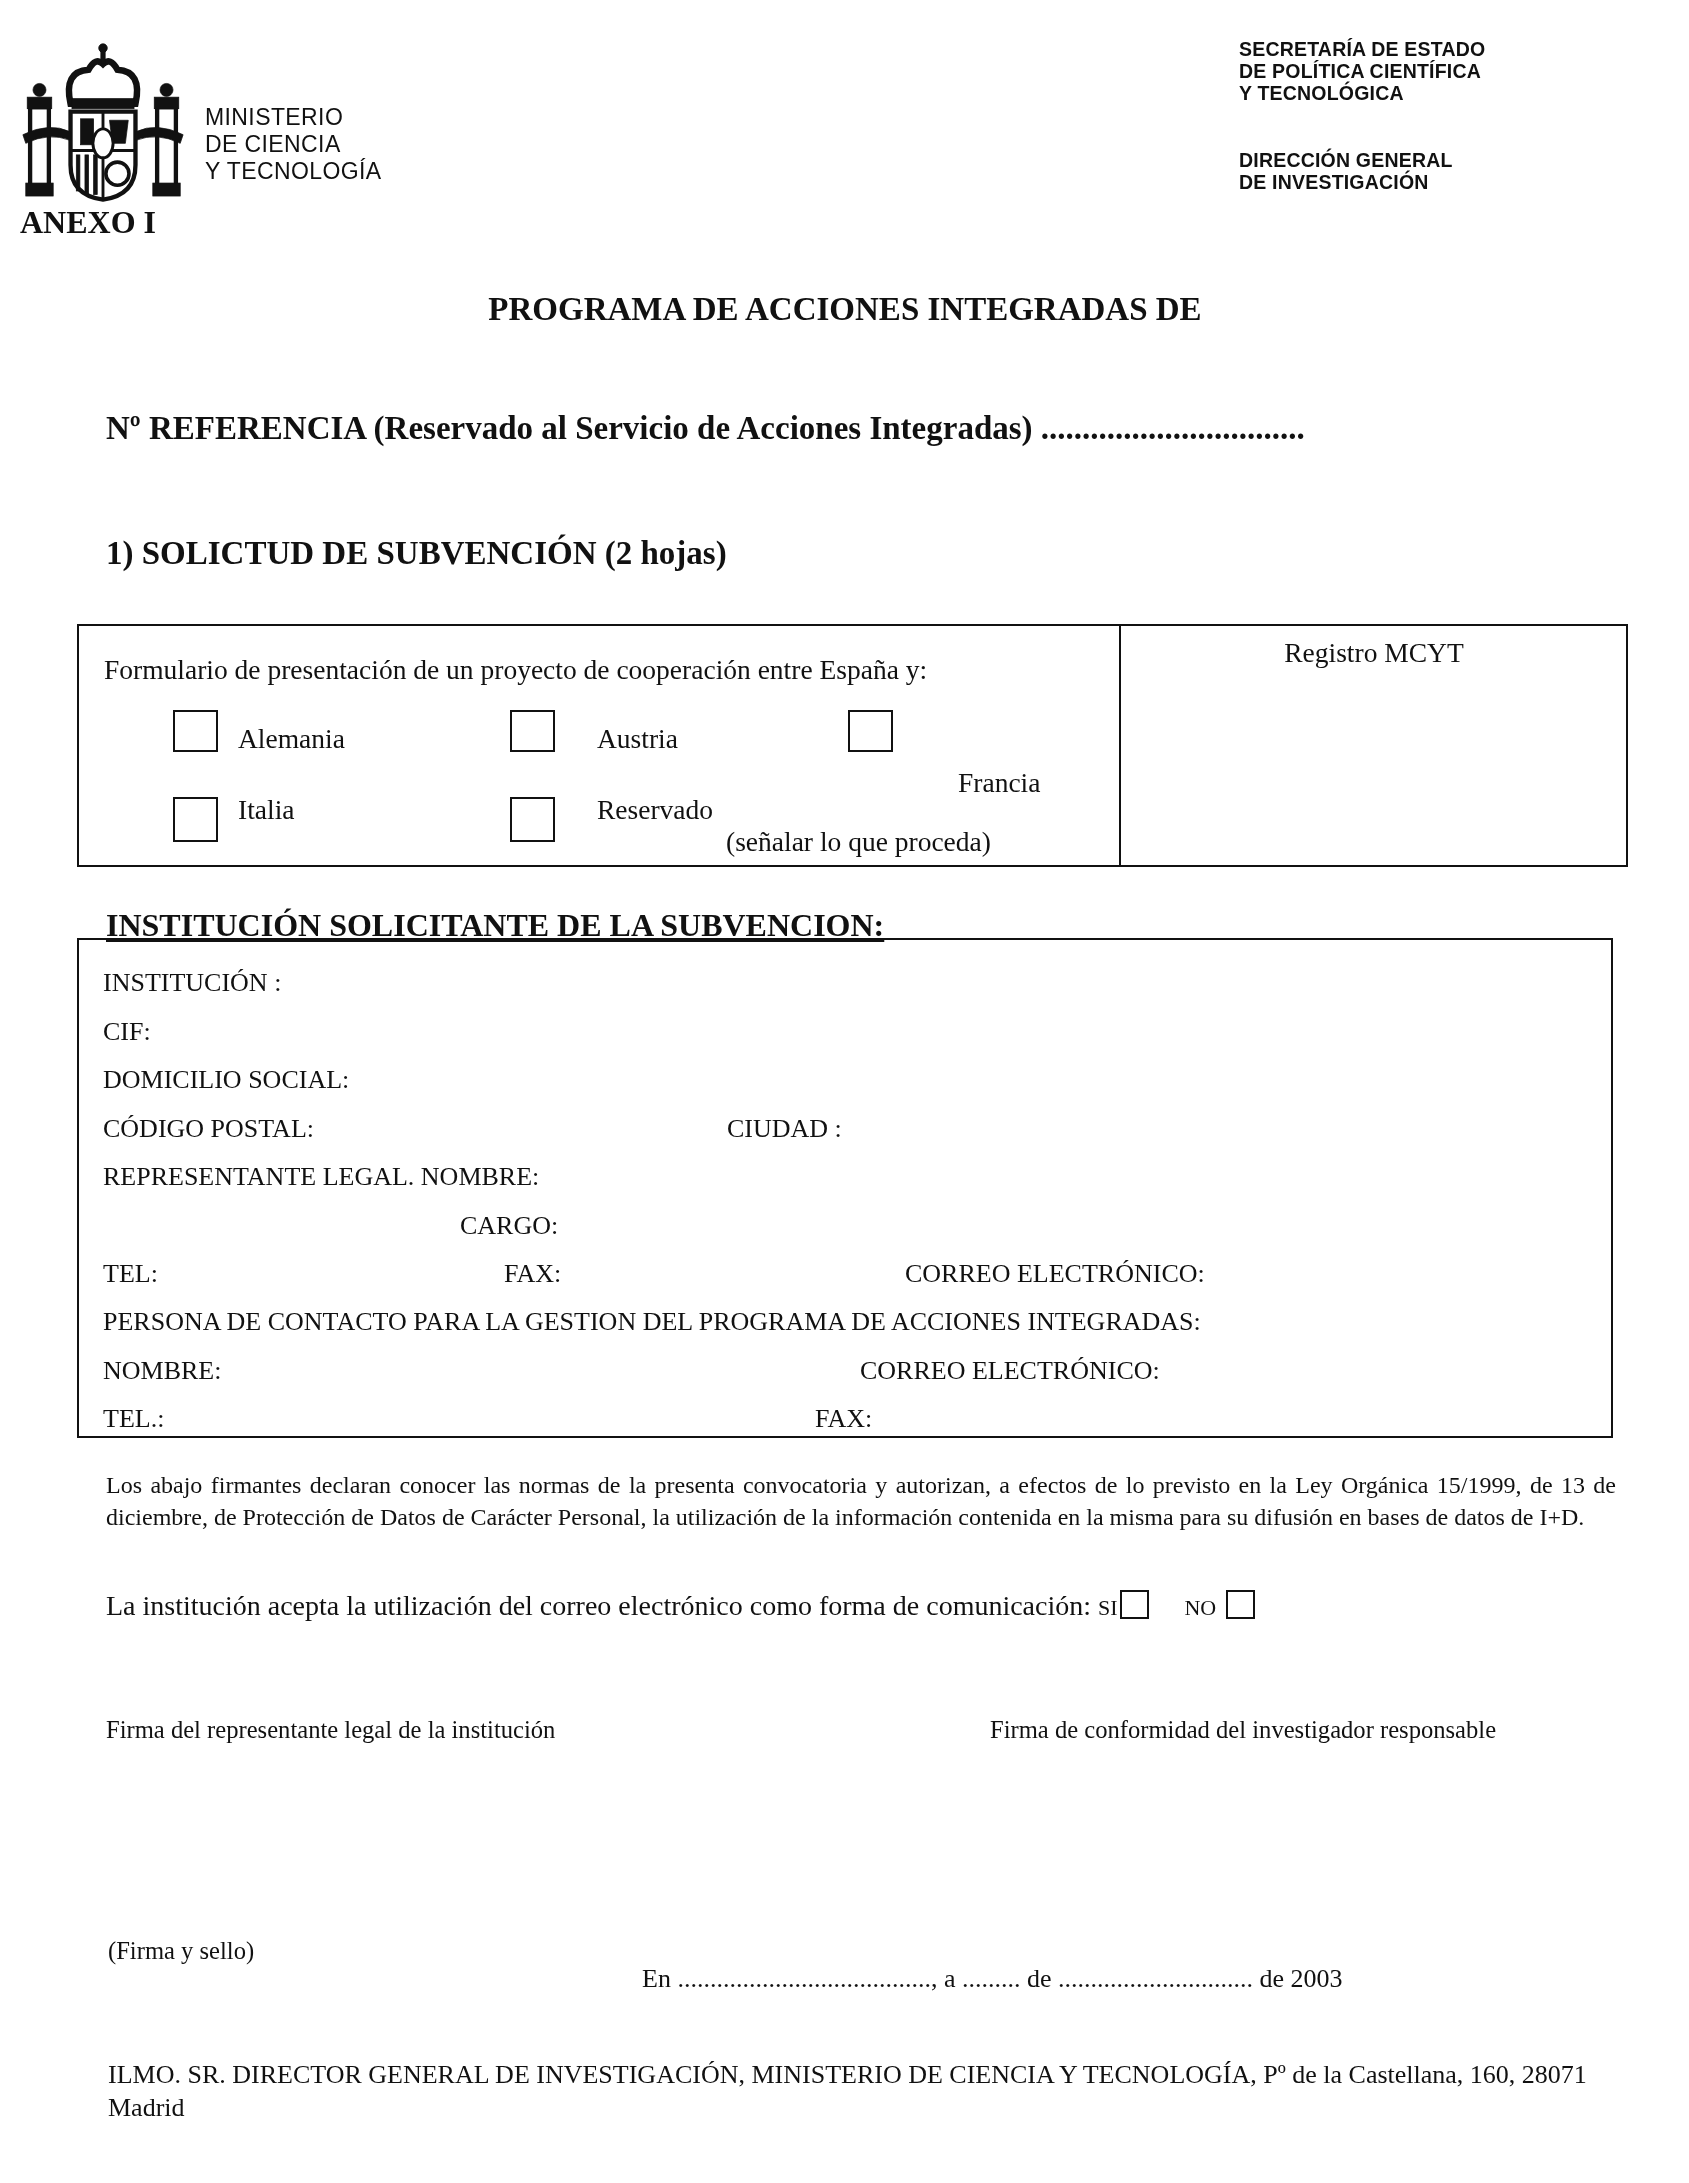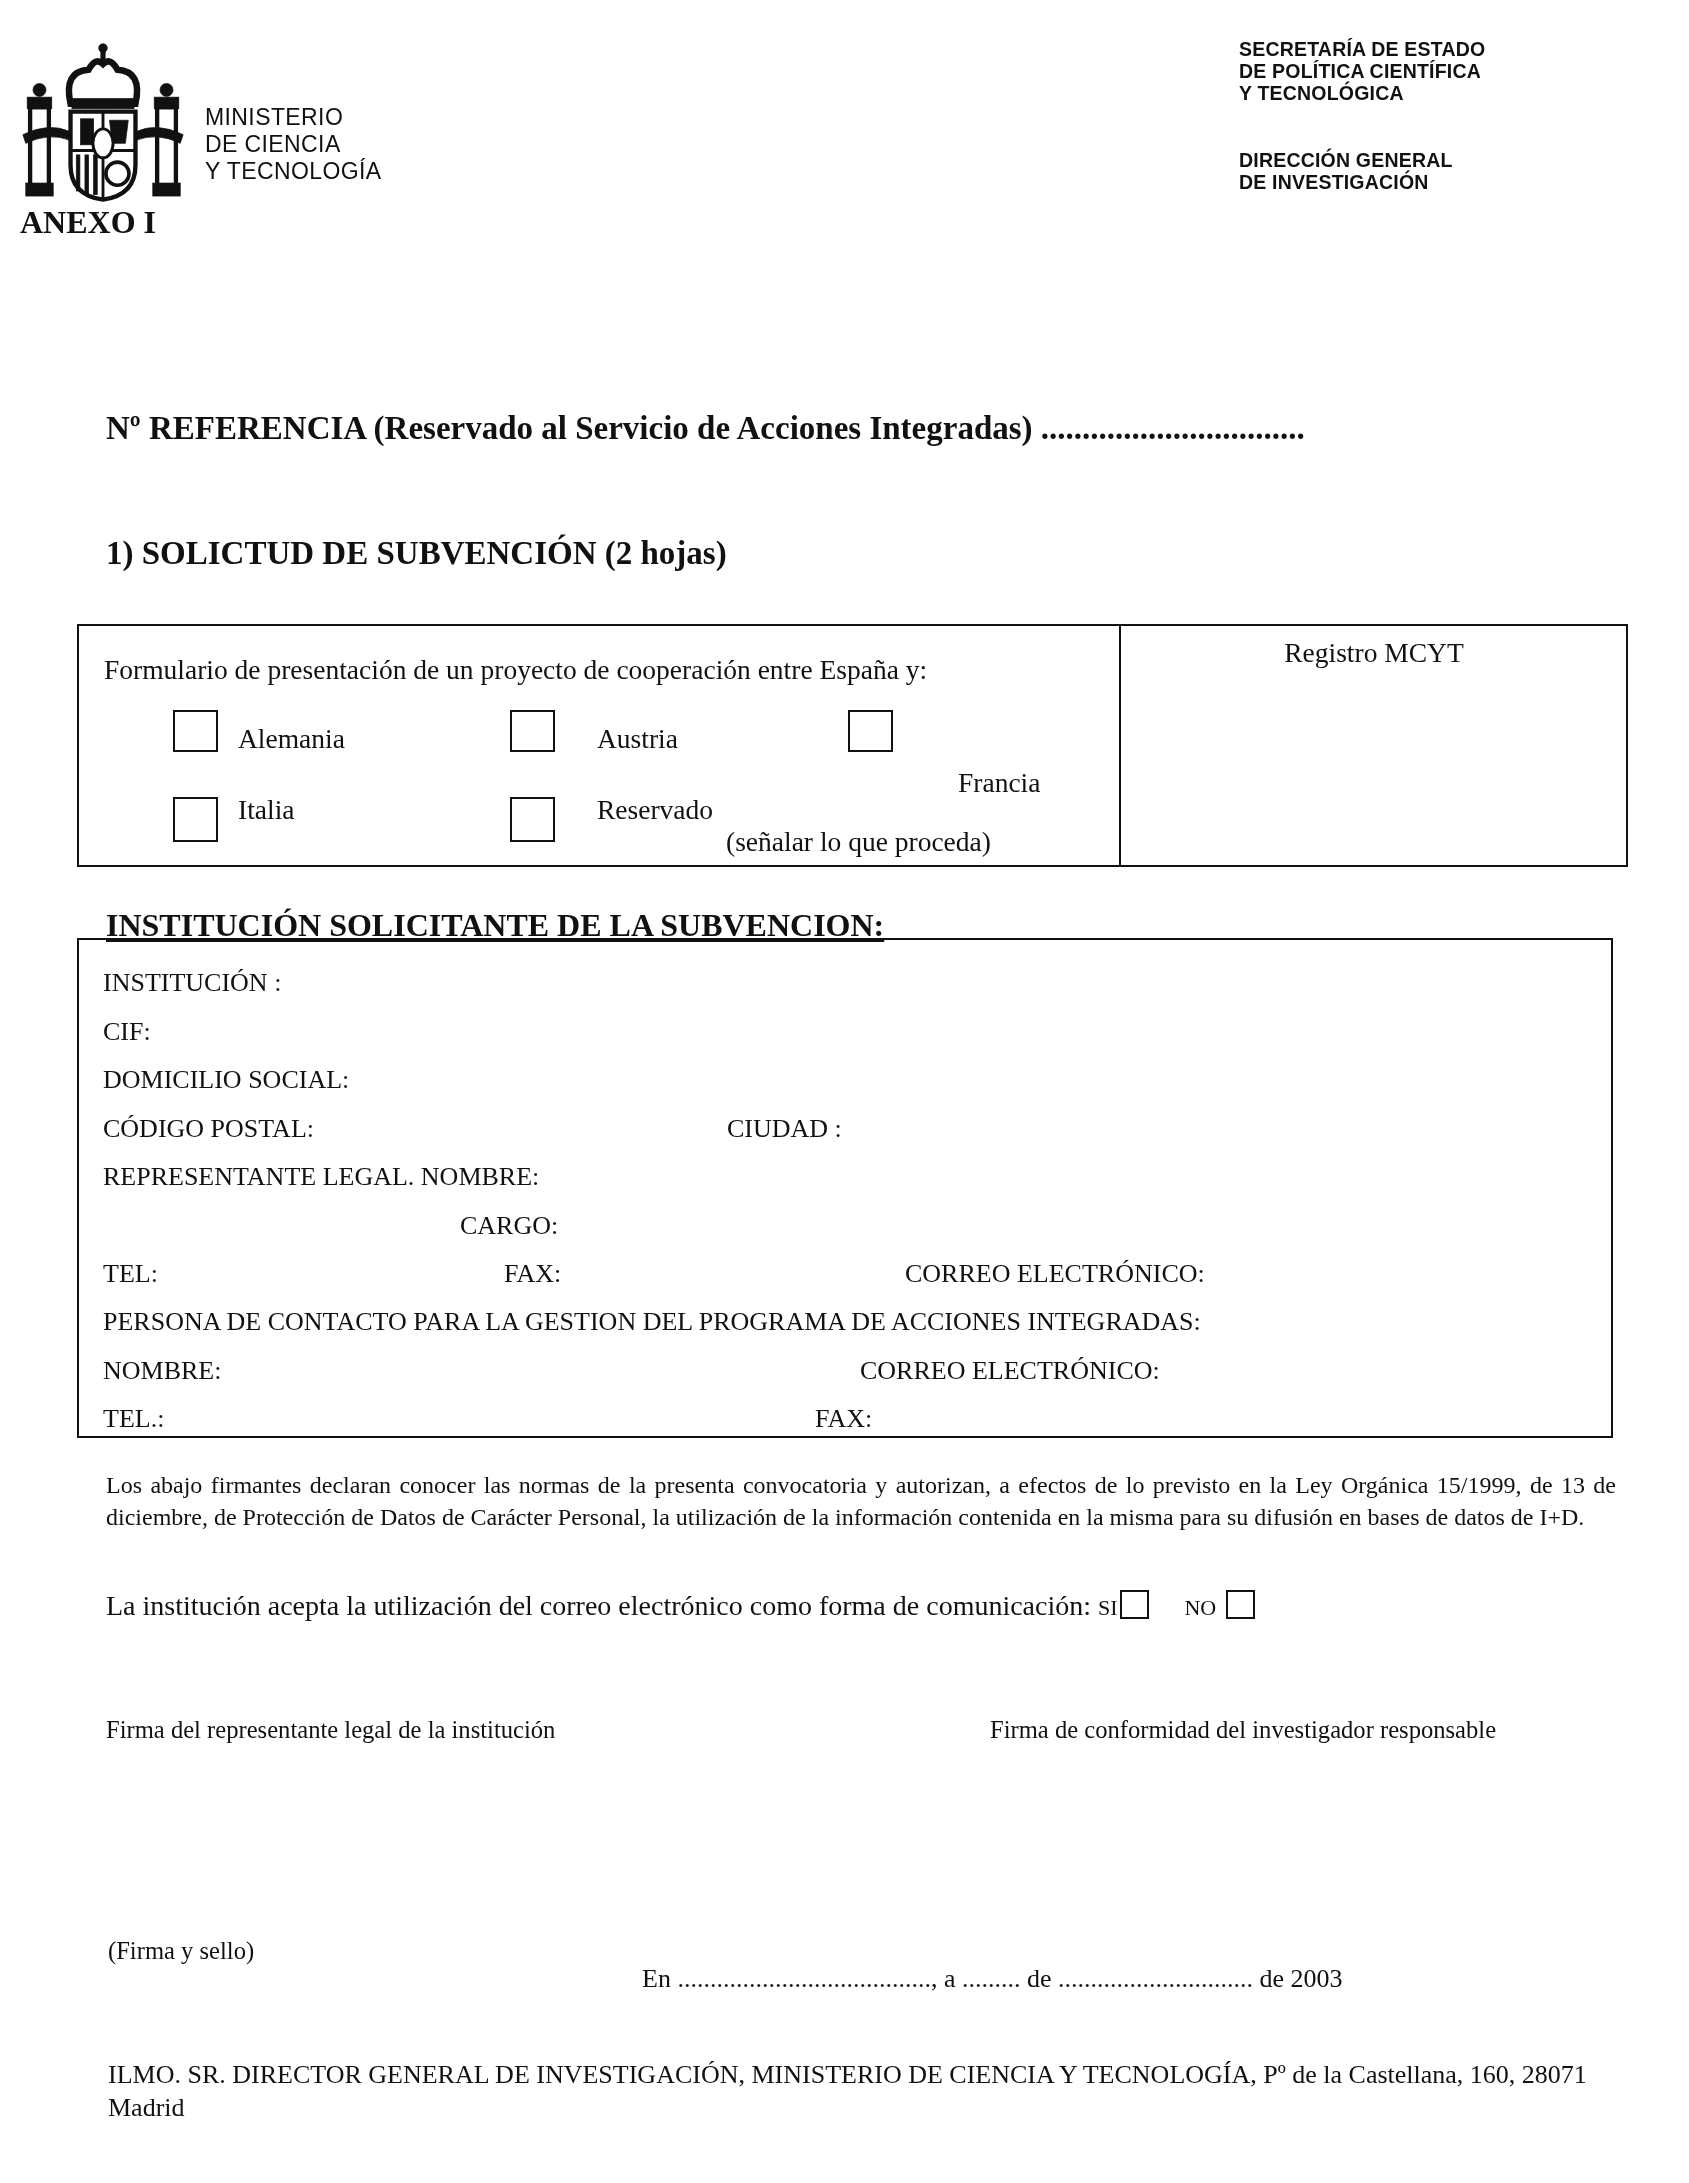--- a/index.html
+++ b/index.html
@@ -99,20 +99,21 @@
 </div>
 
 <div class="abs direccion sans">
   <div>DIRECCIÓN GENERAL</div>
   <div>DE INVESTIGACIÓN</div>
 </div>
 
 <div class="abs anexo">ANEXO I</div>
 
 <div class="abs programa">
+  <div>PROGRAMA DE ACCIONES INTEGRADAS DE</div>
 </div>
 
 <div class="abs referencia">Nº REFERENCIA (Reservado al Servicio de Acciones Integradas) ................................</div>
 
 <div class="abs section1">1) SOLICTUD DE SUBVENCIÓN (2 hojas)</div>
 
 <div class="abs country-box"></div>
 <div class="abs country-divider"></div>
 <div class="abs form-intro">Formulario de presentación de un proyecto de cooperación entre España y:</div>
 <div class="abs registro">Registro MCYT</div>

